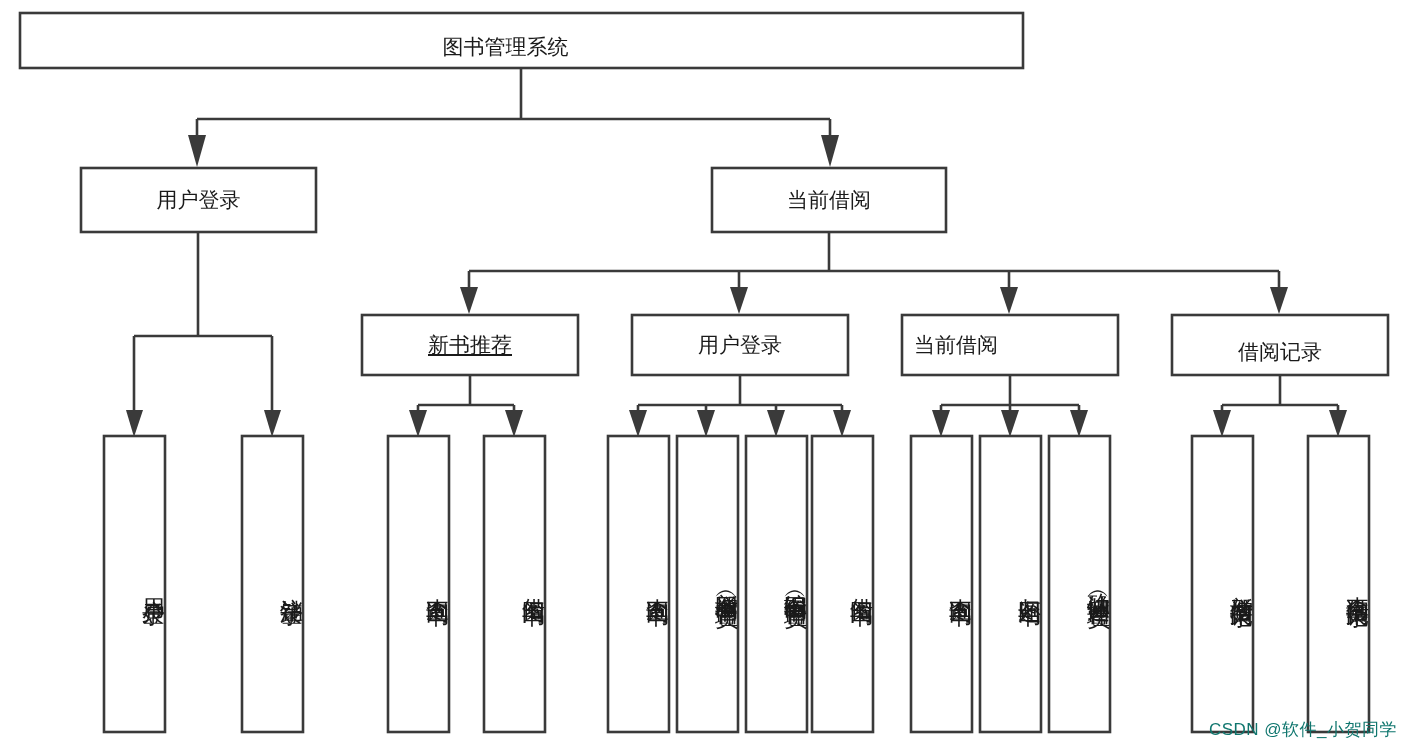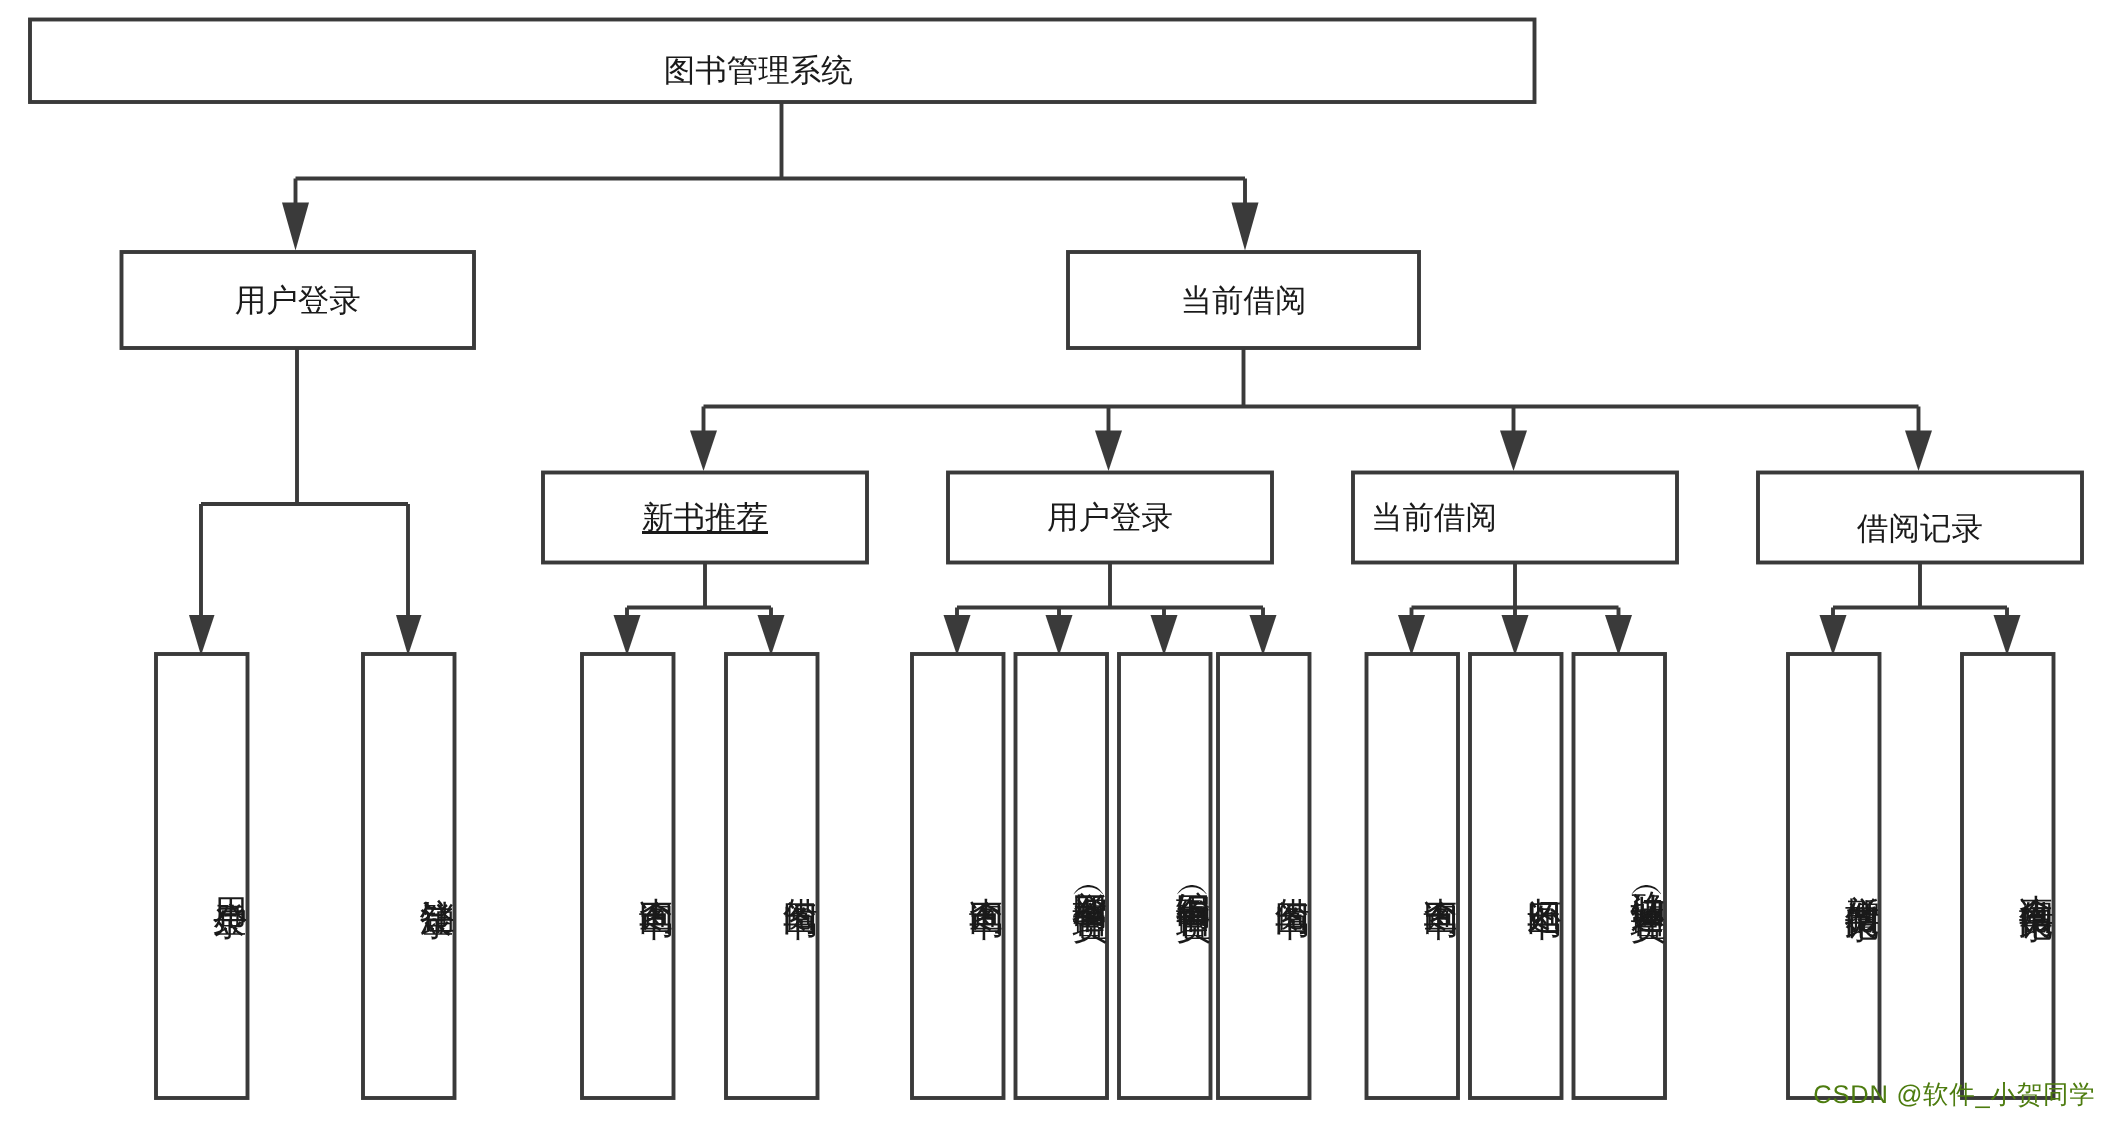--- a/index.html
+++ b/index.html
@@ -200,15 +200,15 @@
   <div class="vtext" style="left:746px; top:436px; width:61px; height:296px;">编辑图书（管理员）</div>
   <div class="vtext" style="left:812px; top:436px; width:61px; height:296px;">借阅图书</div>
 
   <div class="vtext" style="left:911px; top:436px; width:61px; height:296px;">查询图书</div>
   <div class="vtext" style="left:980px; top:436px; width:61px; height:296px;">归还图书</div>
   <div class="vtext" style="left:1049px; top:436px; width:61px; height:296px;">确认归还（管理员）</div>
 
   <div class="vtext" style="left:1192px; top:436px; width:61px; height:296px;">新增借阅记录</div>
   <div class="vtext" style="left:1308px; top:436px; width:61px; height:296px;">查询借阅记录</div>
 
-  <div id="watermark" style="color: #4d7c0f;">CSDN @软件_小贺同学</div>
+  <div id="watermark" style="color: #0f766e;">CSDN @软件_小贺同学</div>
 
 </div>
 
 </body></html>

